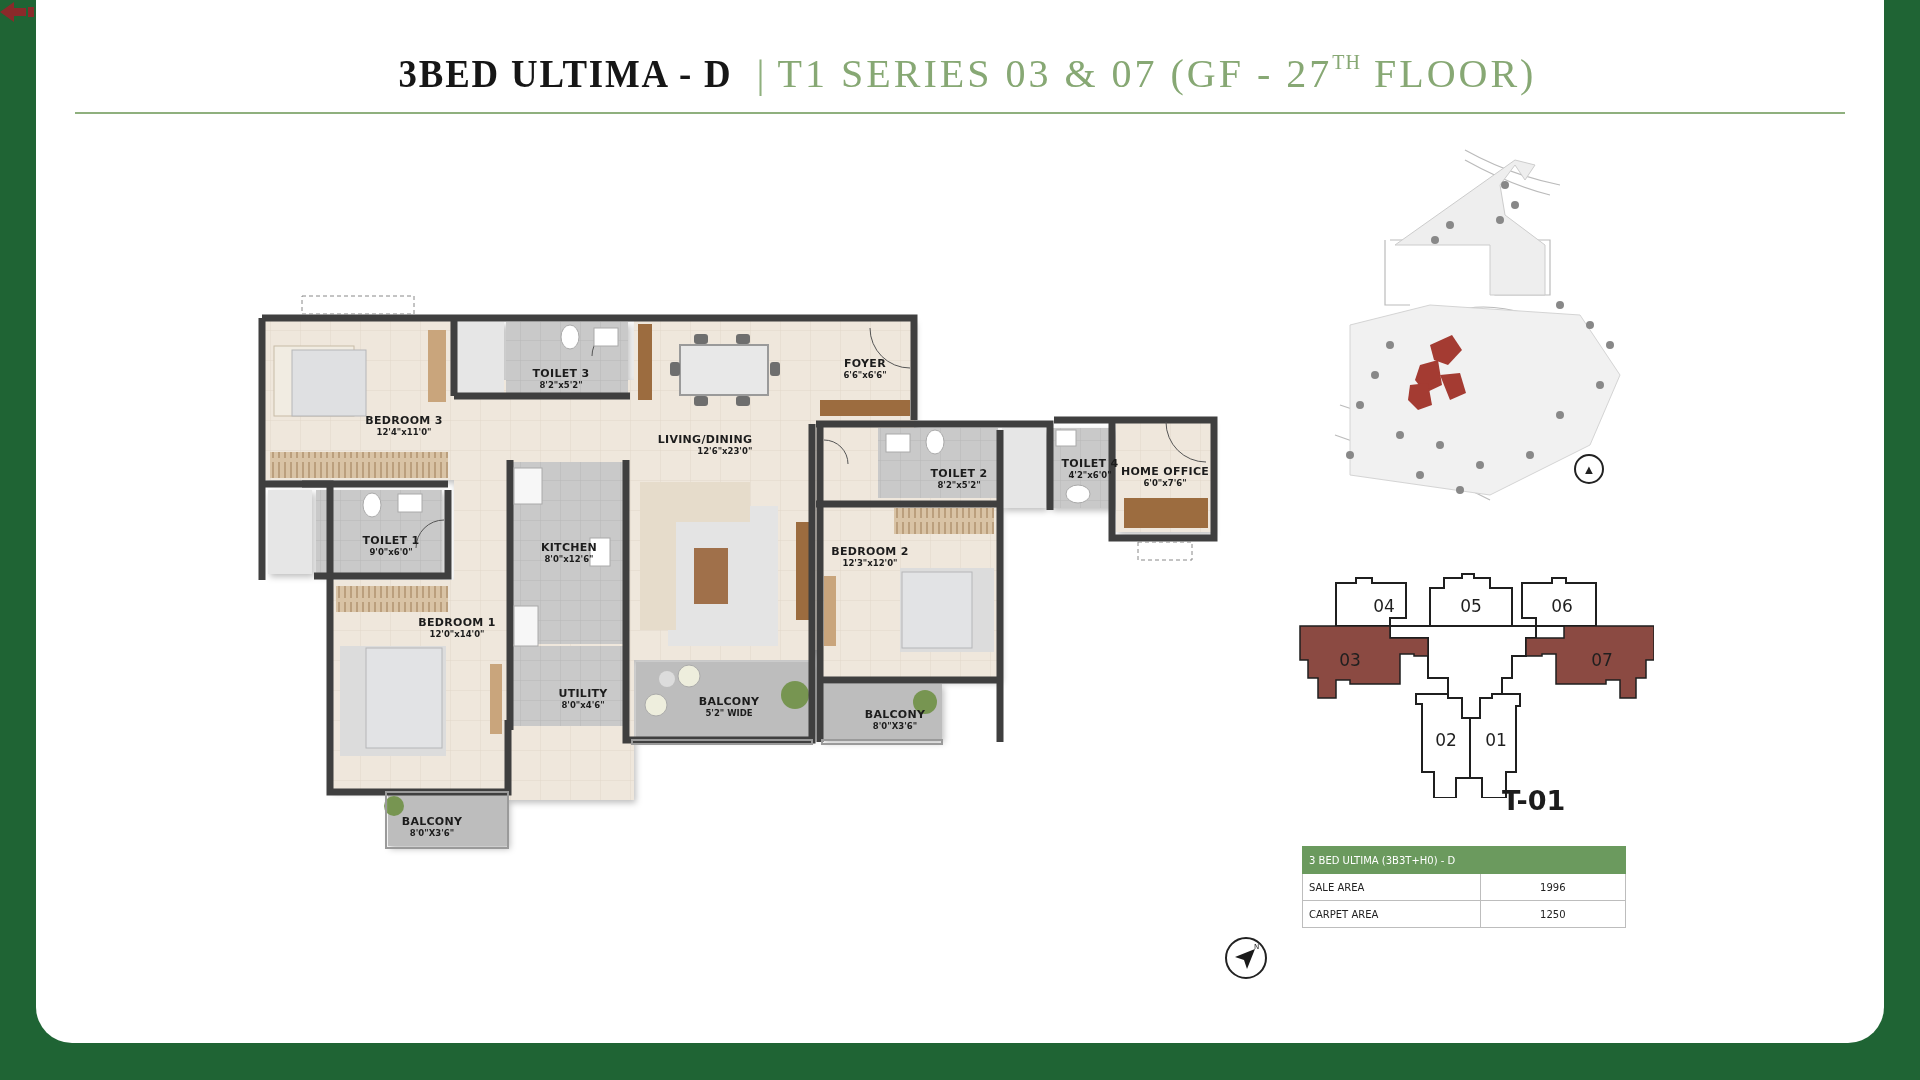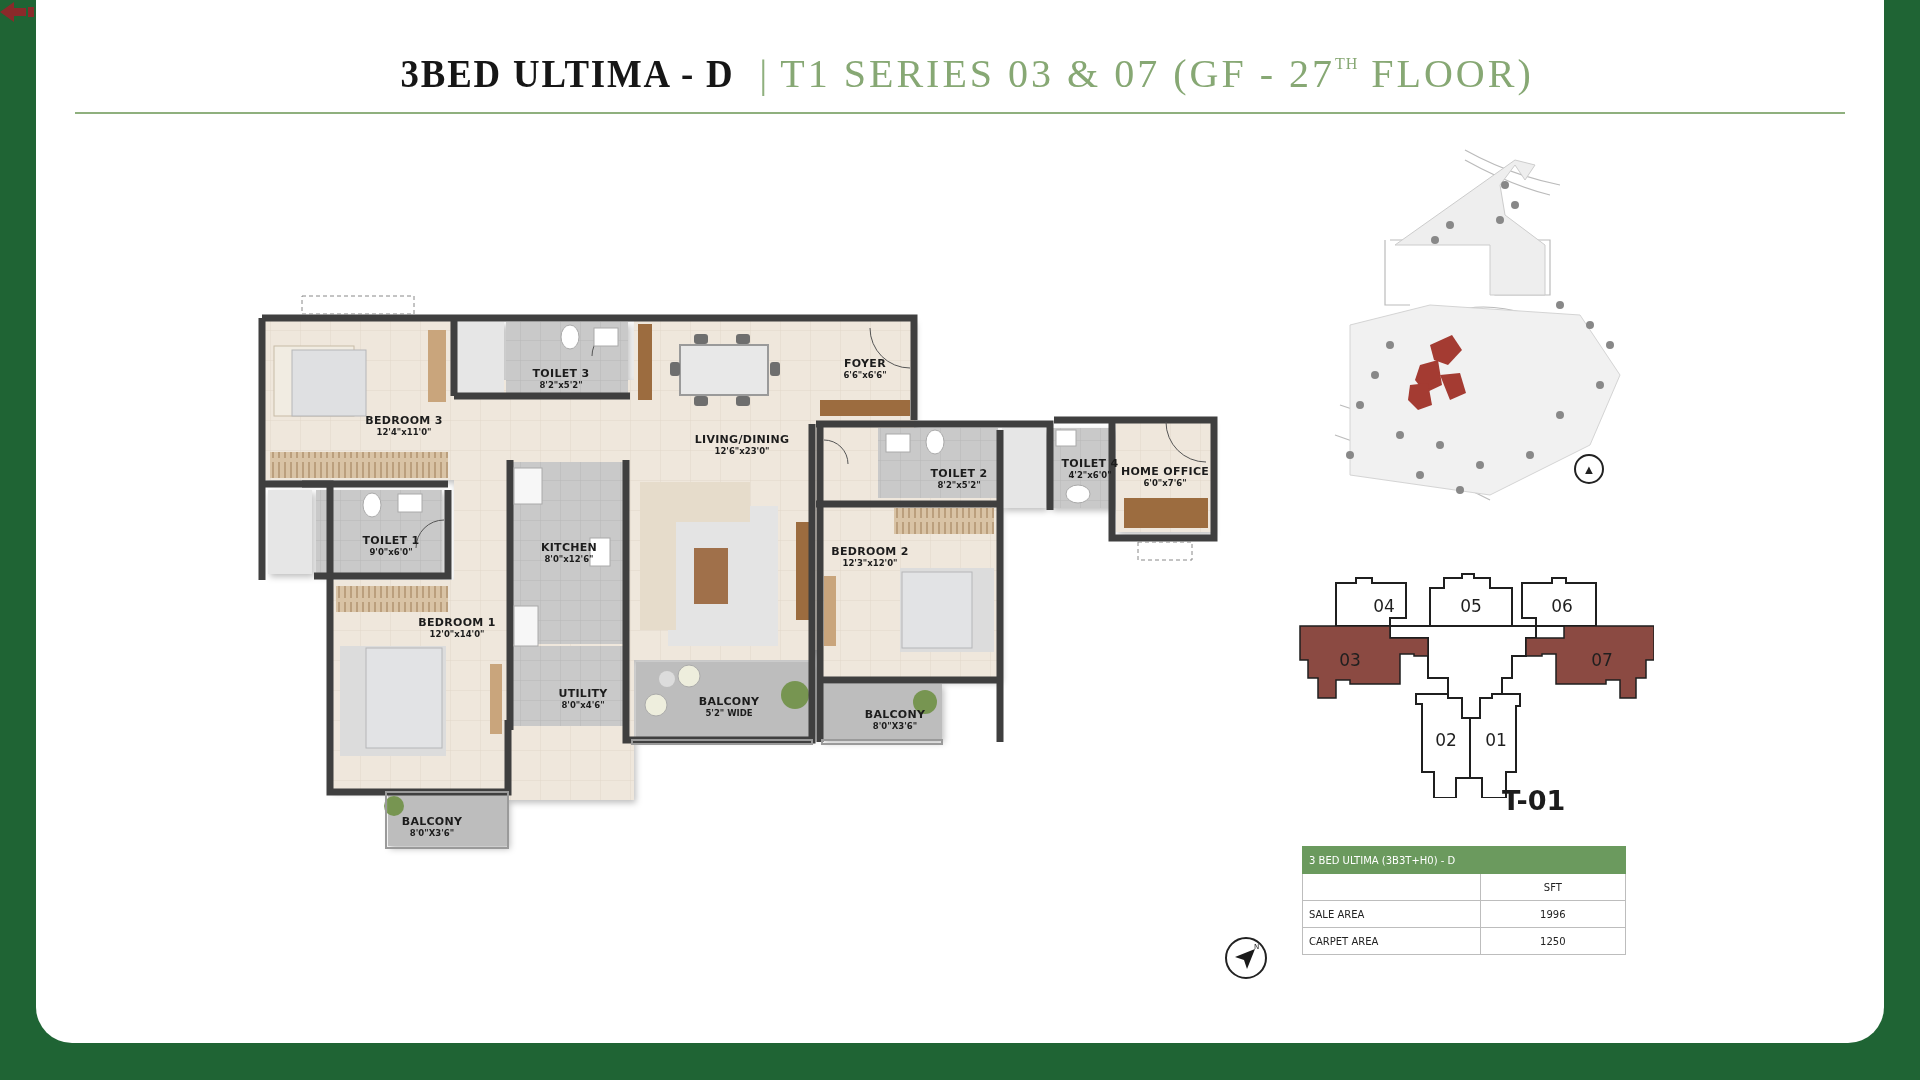--- a/index.html
+++ b/index.html
@@ -2,21 +2,21 @@
 <html><head>
 <meta charset="utf-8">
 <style>
   html,body{margin:0;padding:0;}
   body{width:1920px;height:1080px;background:#1f6434;position:relative;overflow:hidden;font-family:"Liberation Sans",sans-serif;}
   .card{position:absolute;left:36px;top:0;width:1848px;height:1043px;background:#ffffff;border-radius:0 0 36px 36px;}
   .title{position:absolute;left:0;top:50px;width:1920px;text-align:center;font-family:"Liberation Serif",serif;font-size:40px;letter-spacing:3px;white-space:nowrap;}
   .title .main{color:#161616;font-weight:bold;letter-spacing:2px;transform:scaleX(0.92);display:inline-block;}
   .title .sep{color:#8fb07e;margin:0 10px;font-weight:normal;}
   .title .sub{color:#87a874;font-weight:normal;}
-  .title sup{font-size:16px;vertical-align:18px;letter-spacing:1px;}
+  .title sup{font-size:20px;vertical-align:18px;letter-spacing:1px;}
   .rule{position:absolute;left:75px;top:112px;width:1770px;height:2px;background:#8fb07e;}
 
   
   .plan{position:absolute;left:0;top:0;width:1920px;height:1080px;pointer-events:none;}
   .plan svg{position:absolute;left:0;top:0;}
   .room-label{position:absolute;text-align:center;color:#1c1c1c;font-family:"DejaVu Sans",sans-serif;font-weight:bold;line-height:1.15;white-space:nowrap;transform:translateX(-50%);}
   .room-label .n{font-size:11px;letter-spacing:0.3px;display:block;}
   .room-label .d{font-size:8.5px;display:block;}
   .entry-arrow{position:absolute;left:928px;top:340px;}
 
@@ -197,21 +197,21 @@
       <span class="d">12'4"x11'0"</span>
     </div>
   <div class="room-label" style="left:561px;top:368px;">
       <span class="n">TOILET 3</span>
       <span class="d">8'2"x5'2"</span>
     </div>
   <div class="room-label" style="left:845px;top:358px;margin-left:20px;">
       <span class="n">FOYER</span>
       <span class="d">6'6"x6'6"</span>
     </div>
-  <div class="room-label" style="left:742px;top:434px;">
+  <div class="room-label" style="left:705px;top:434px;text-align:right;">
       <span class="n">LIVING/DINING</span>
       <span class="d">12'6"x23'0"</span>
     </div>
   <div class="room-label" style="left:959px;top:468px;">
       <span class="n">TOILET 2</span>
       <span class="d">8'2"x5'2"</span>
     </div>
   <div class="room-label" style="left:1090px;top:458px;">
       <span class="n">TOILET 4</span>
       <span class="d">4'2"x6'0"</span>
@@ -330,24 +330,20 @@
 <div class="tower-label">T-01</div>
 
 <table class="area-table">
   <thead>
     <tr>
         <th colspan="2">3 BED ULTIMA (3B3T+H0) - D</th>
       </tr>
   </thead>
   <tbody>
     <tr>
-        <td></td>
-        <td class="v">SFT</td>
-      </tr>
-    <tr>
         <td>SALE AREA</td>
         <td class="v">1996</td>
       </tr>
     <tr>
         <td>CARPET AREA</td>
         <td class="v">1250</td>
       </tr>
   </tbody>
 </table>
 

